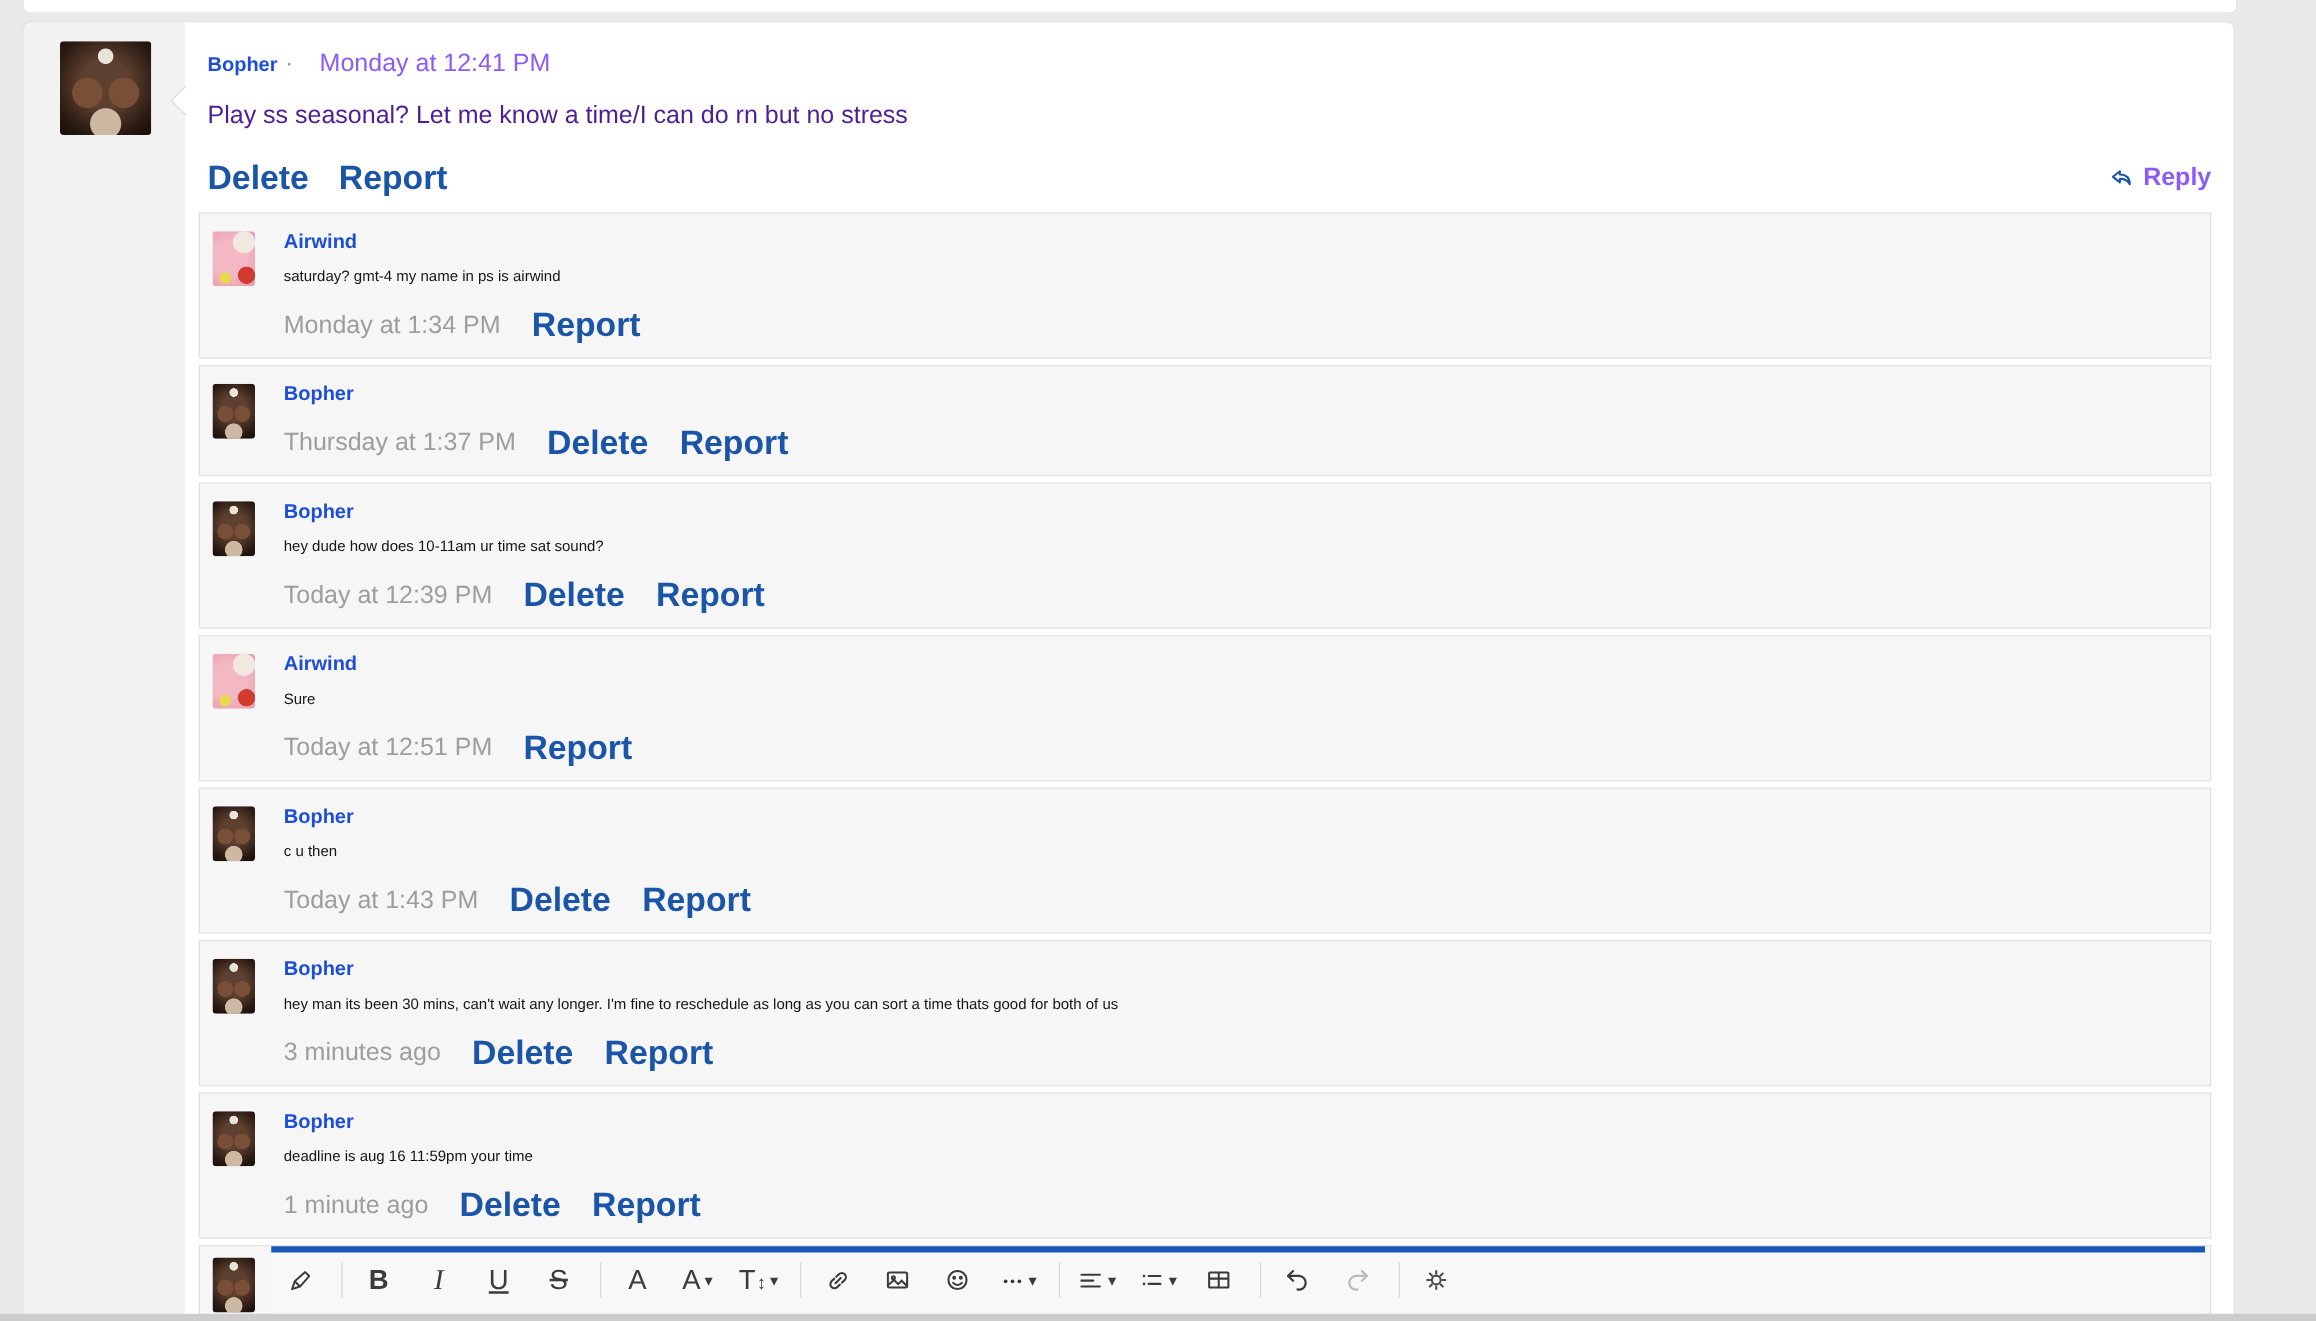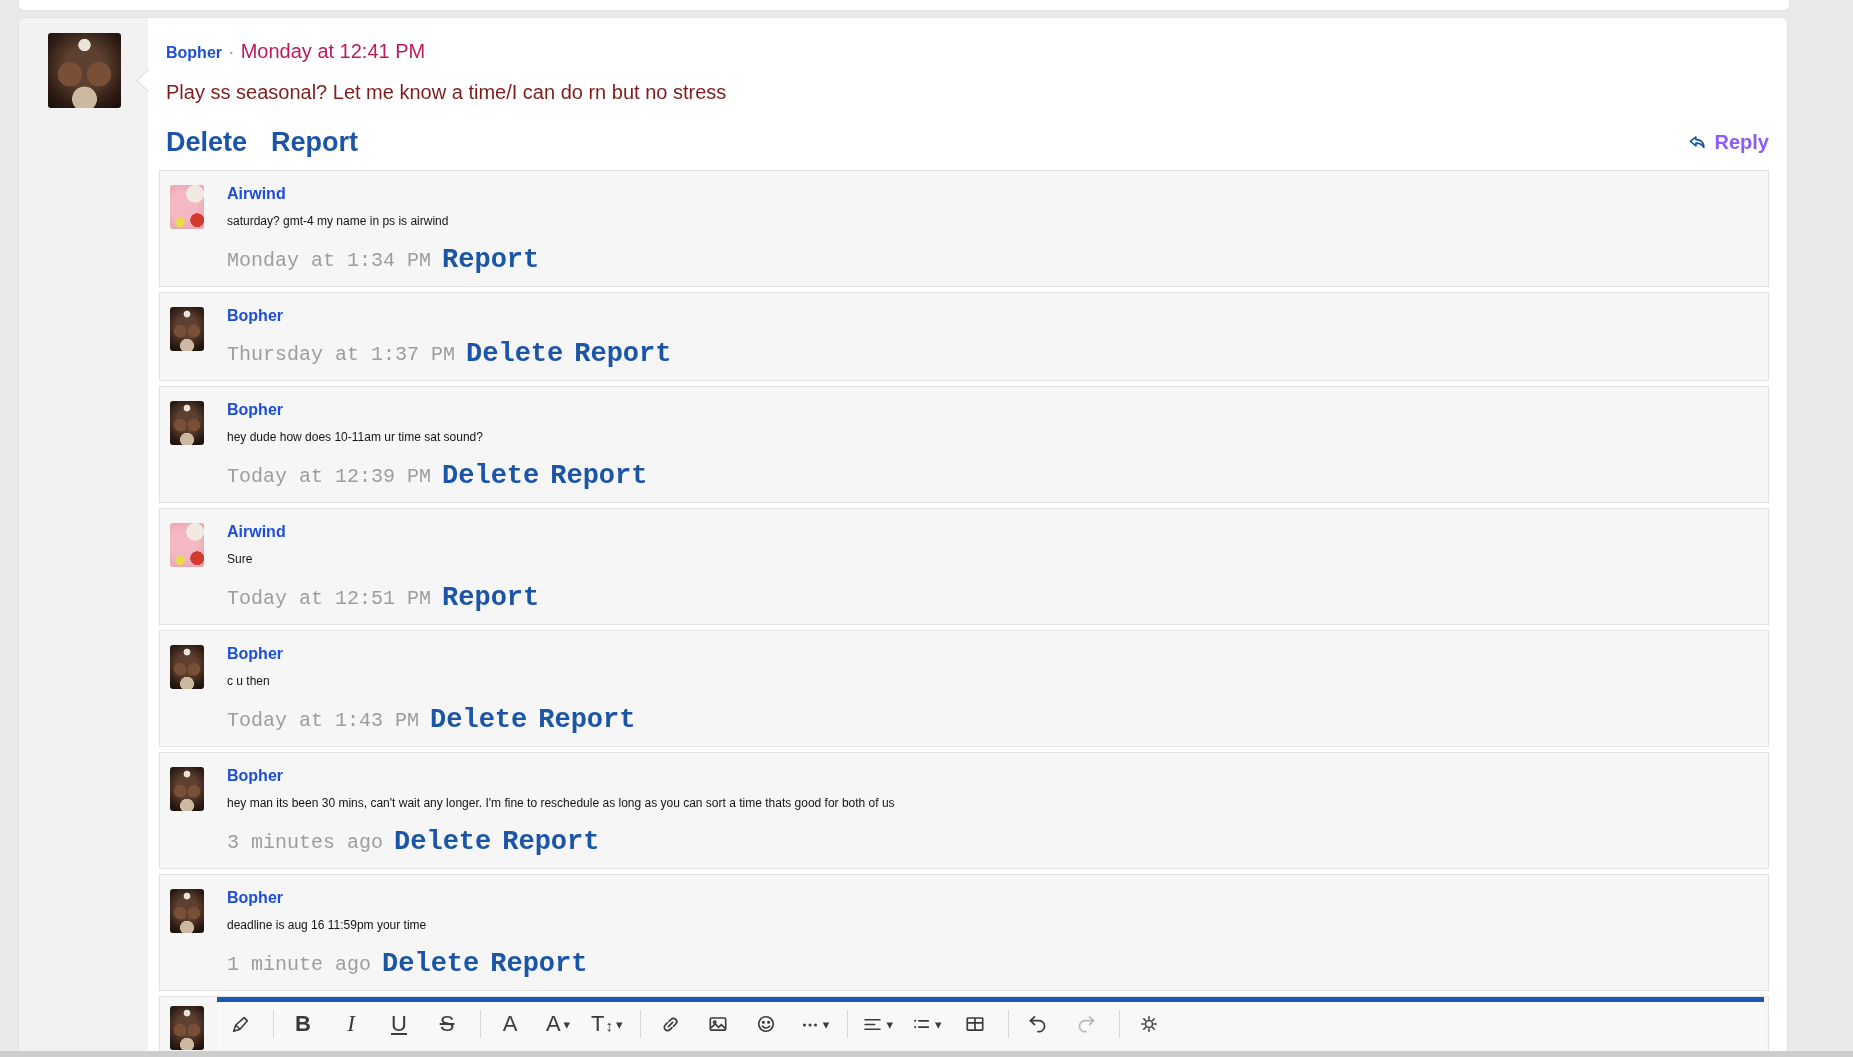--- a/index.html
+++ b/index.html
@@ -45,22 +45,22 @@
   }
   .caret{
     position:absolute;left:-8px;top:54px;width:16px;height:16px;
     background:#fff;transform:rotate(45deg);
     border-left:1px solid #dcdcdd;border-bottom:1px solid #dcdcdd;
   }
   a{text-decoration:none;cursor:pointer;}
   .author{color:#1d4ed8;font-weight:700;font-size:16px;}
   .post-header{padding-top:21px;margin-left:7px;font-size:20px;line-height:25px;}
   .header-dot{color:#9d9d9d;margin:0 6px;}
-  .header-time{color:#be185d;}
-  .post-message{margin:15px 0 0 7px;font-size:20px;line-height:25px;color:#7f1d1d;}
+  .header-time{color:#8b5cf6;margin-left:15px;}
+  .post-message{margin:15px 0 0 7px;font-size:20px;line-height:25px;color:#4c1d95;}
   .post-actions{
     margin:25px 0 0 7px;font-size:20px;line-height:25px;
     display:flex;align-items:center;gap:24px;
   }
   .meta-link{color:#1b55a7;font-weight:600;font-size:27px;}
   .reply-link{
     margin-left:auto;display:flex;align-items:center;gap:7px;
     color:#8b5cf6;font-weight:600;
   }
   .reply-link svg{display:block;}
@@ -68,22 +68,22 @@
   .reply{
     background:#f6f6f7;border:1px solid #e2e2e3;
     display:flex;align-items:flex-start;
     padding:10px 20px 13px 10px;box-sizing:border-box;
   }
   .avatar-small{width:34px;height:44px;border-radius:3px;flex:none;margin-top:4px;}
   .reply-body{margin-left:23px;flex:1;min-width:0;}
   .reply-author{display:inline-block;line-height:25px;}
   .reply-message{margin-top:3px;font-size:12px;line-height:25px;color:#141414;}
   .reply-meta{
-    margin-top:14px;display:flex;align-items:center;gap:11px;
-    font-size:20px;line-height:25px;font-family:Liberation Mono, monospace;
+    margin-top:14px;display:flex;align-items:center;gap:25px;
+    font-size:20px;line-height:25px;
   }
   .time{color:#9d9d9d;}
   .editor{
     margin-top:5px;background:#f6f6f7;border:1px solid #e2e2e3;
     display:flex;align-items:flex-start;
     padding:0 4px 60px 10px;box-sizing:border-box;
   }
   .editor .avatar-small{margin-top:9px;}
   .composer{
     flex:1;margin-left:13px;margin-top:0;

